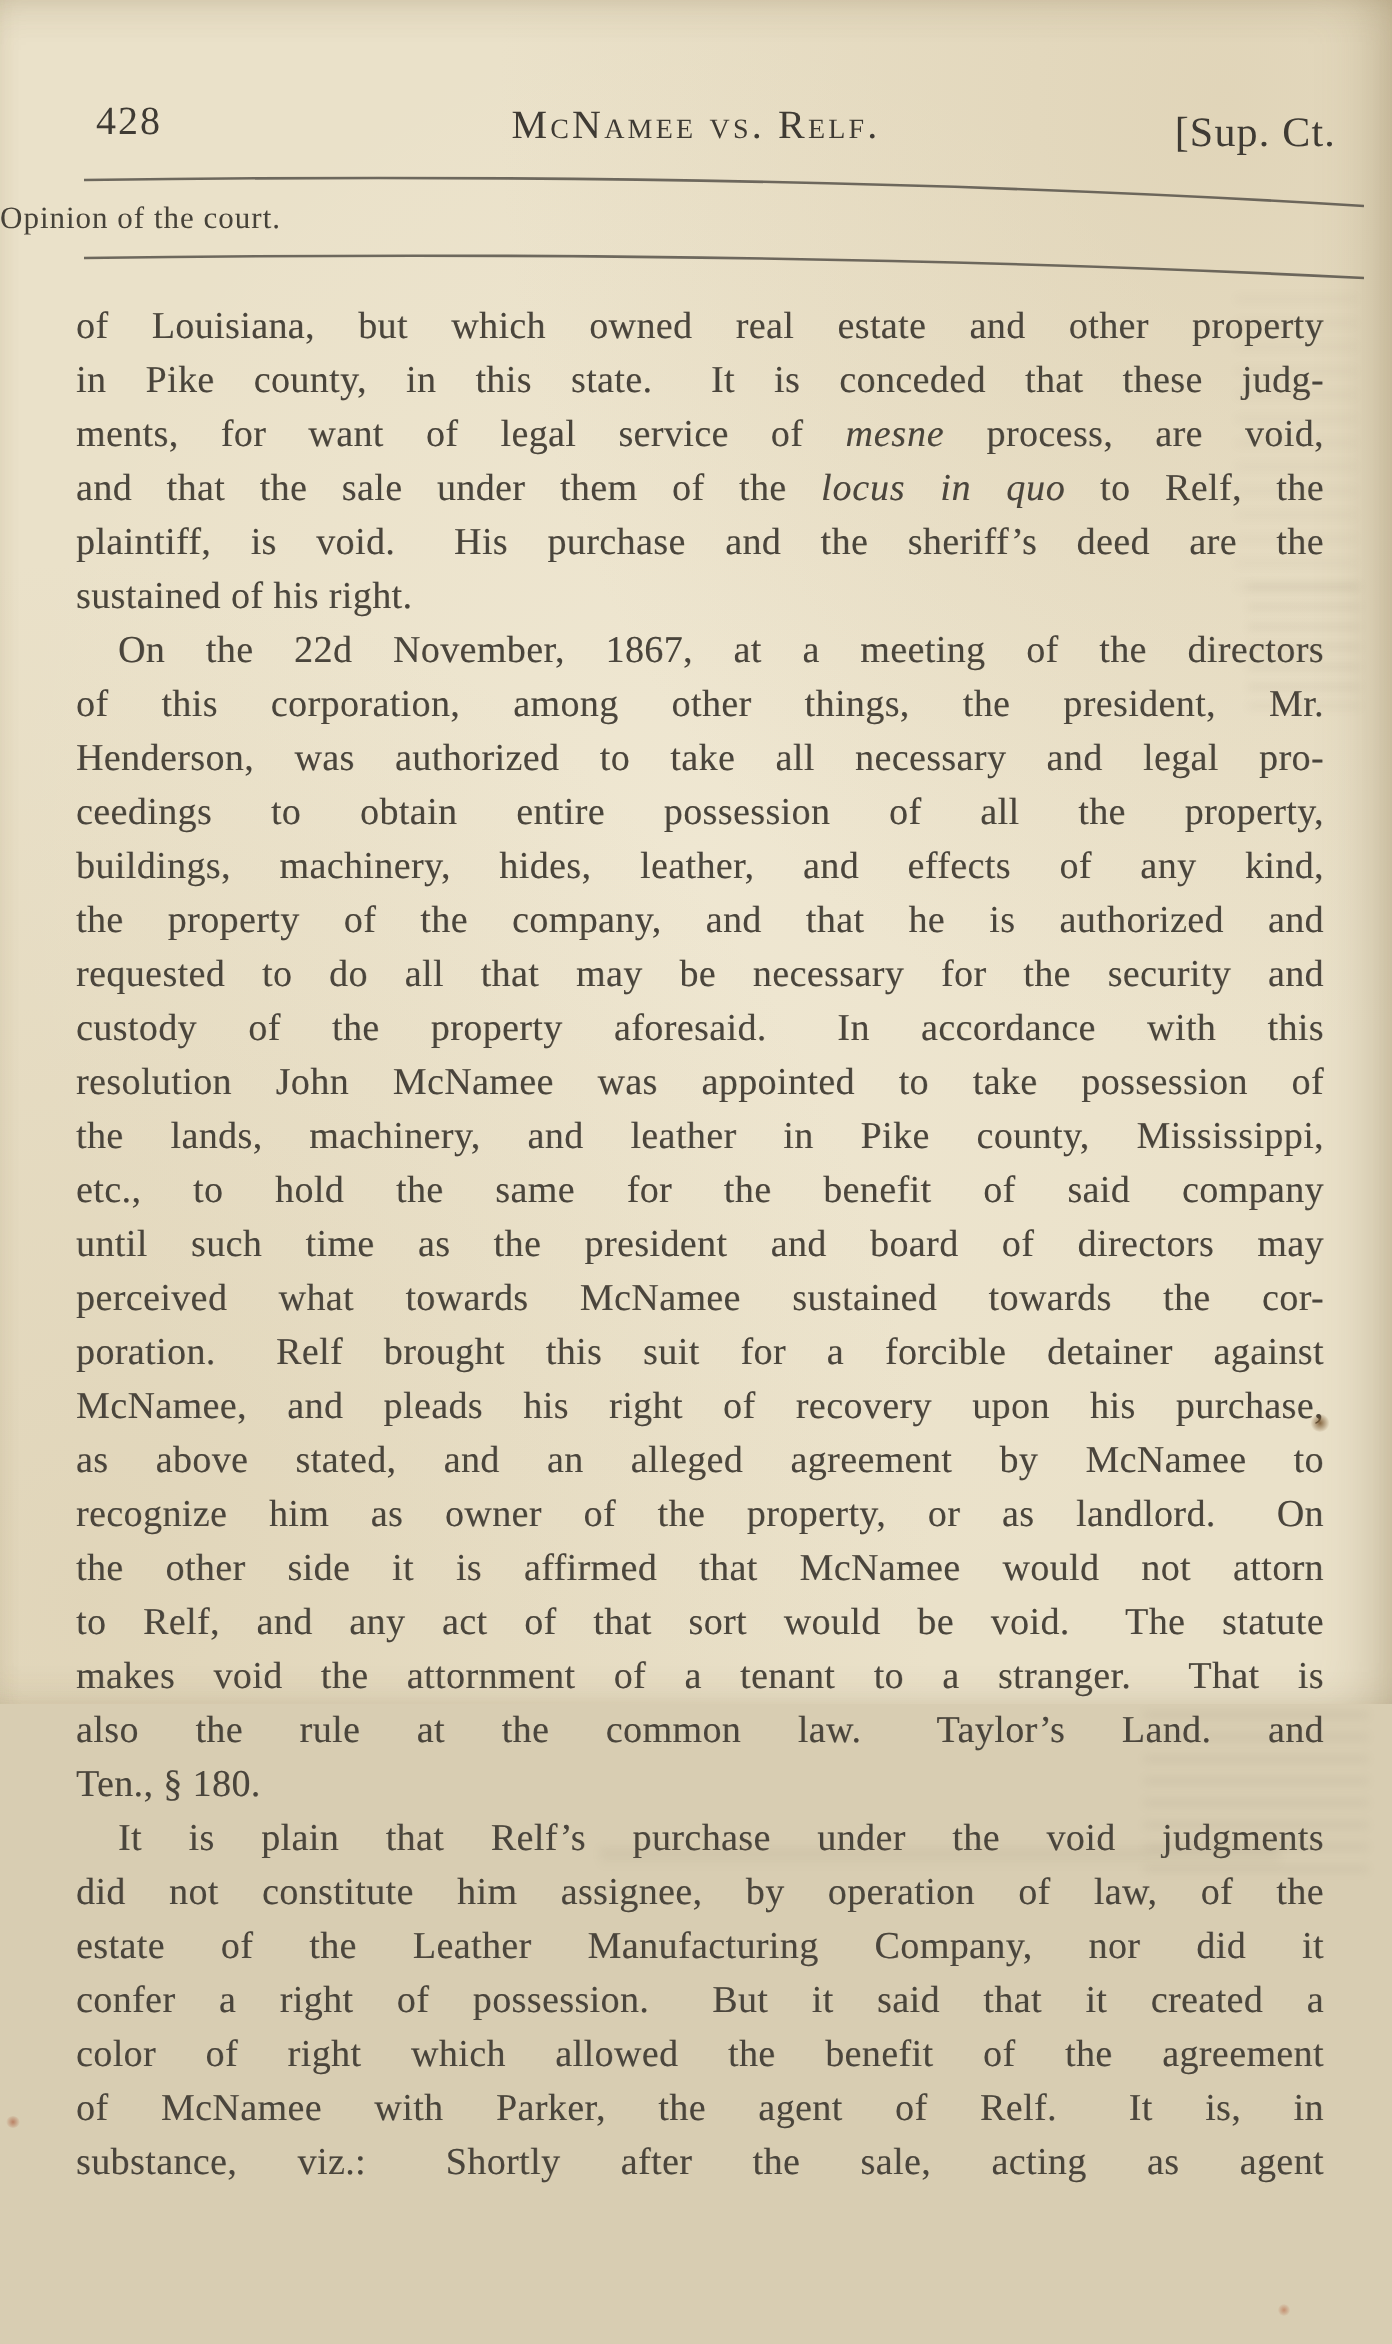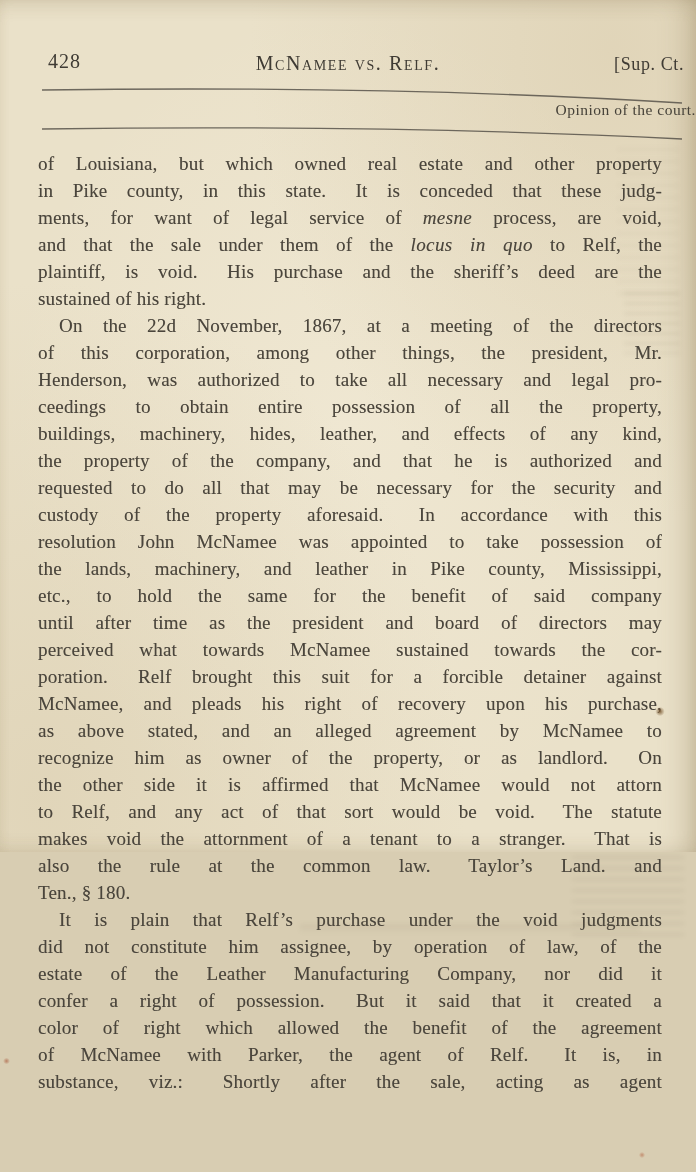--- a/index.html
+++ b/index.html
@@ -26,29 +26,29 @@
   .header { position:absolute; top:46px; left:0; width:100%; height:44px; }
   .page-number {
     position:absolute; left:48px; top:4px;
     font-size:20px; letter-spacing:1px; color:#3f3b34;
   }
   .running-title {
     position:absolute; left:0; width:100%; top:6px; text-align:center;
     font-variant:small-caps; font-size:20px; letter-spacing:1.6px; color:#3f3b34;
   }
   .court-label {
-    position:absolute; right:12px; top:8px;
-    font-size:18px; letter-spacing:.6px; color:#3f3b34;text-align:right;
+    position:absolute; right:28px; top:8px;
+    font-size:21px; letter-spacing:.6px; color:#3f3b34;text-align:right;
   }
   .rule { position:absolute; left:42px; width:640px; height:20px; }
   .rule-top  { top:86px; }
   .rule-bottom { top:124px; }
   .rule svg { display:block; }
   .section-heading {
-    position:absolute; top:101px; left:0; width:100%; text-align:right;
+    position:absolute; top:101px; left:0; width:100%; text-align:left;
     font-size:15.5px; letter-spacing:.5px; color:#464239;
   }
   
   .body-text { position:absolute; top:150px; left:38px; width:624px; }
   .line {
     height:27px; line-height:27px; overflow:hidden;
     font-size:19px; letter-spacing:.2px;
     text-align:justify;
     color:#4a453c;
     text-shadow:.2px .2px 0 rgba(70,63,52,.35);
@@ -115,21 +115,21 @@
         <div class="line">of this corporation, among other things, the president, Mr.</div>
         <div class="line">Henderson, was authorized to take all necessary and legal pro-</div>
         <div class="line">ceedings to obtain entire possession of all the property,</div>
         <div class="line">buildings, machinery, hides, leather, and effects of any kind,</div>
         <div class="line">the property of the company, and that he is authorized and</div>
         <div class="line">requested to do all that may be necessary for the security and</div>
         <div class="line">custody of the property aforesaid.  In accordance with this</div>
         <div class="line">resolution John McNamee was appointed to take possession of</div>
         <div class="line">the lands, machinery, and leather in Pike county, Mississippi,</div>
         <div class="line">etc., to hold the same for the benefit of said company</div>
-        <div class="line">until after time as the president and board of directors may</div>
+        <div class="line">until such time as the president and board of directors may</div>
         <div class="line">perceived what towards McNamee sustained towards the cor-</div>
         <div class="line">poration.  Relf brought this suit for a forcible detainer against</div>
         <div class="line">McNamee, and pleads his right of recovery upon his purchase,</div>
         <div class="line">as above stated, and an alleged agreement by McNamee to</div>
         <div class="line">recognize him as owner of the property, or as landlord.  On</div>
         <div class="line">the other side it is affirmed that McNamee would not attorn</div>
         <div class="line">to Relf, and any act of that sort would be void.  The statute</div>
         <div class="line">makes void the attornment of a tenant to a stranger.  That is</div>
         <div class="line">also the rule at the common law.  Taylor’s Land. and</div>
         <div class="line last-left">Ten., § 180.</div>

